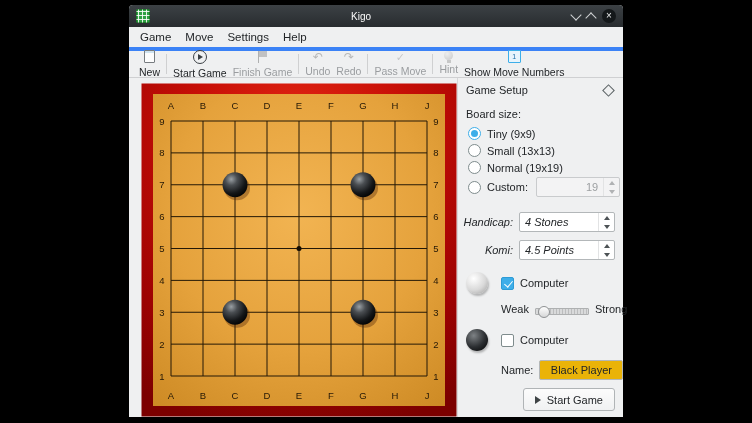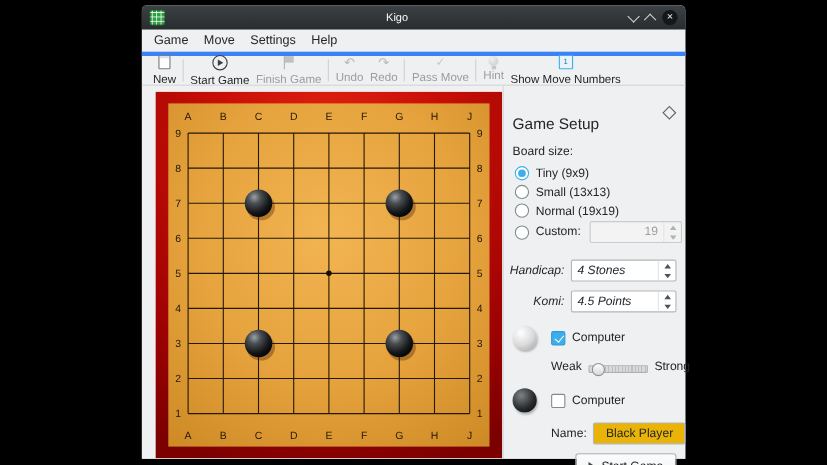--- a/index.html
+++ b/index.html
@@ -52,21 +52,21 @@
               font-size:7px;color:#1d6ea8;display:flex;align-items:center;justify-content:center;}
   
   .content{flex:1;display:flex;min-height:0;}
   .board-area{flex:1;background:#eff0f1;padding:5px 0 5px 12px;}
   .board-area svg{display:block;}
   svg text{font-family:"Liberation Sans",sans-serif;font-size:9.5px;fill:#241806;text-anchor:middle;}
   
   .panel{width:166px;flex:none;background:#eff0f1;border-left:1px solid #d6d7d8;display:flex;
          flex-direction:column;padding:6px 8px 8px 8px;box-sizing:border-box;font-size:11px;color:#232629;}
   .panel-header{display:flex;align-items:center;justify-content:space-between;margin-bottom:8px;}
-  .panel-title{font-size:14px;margin-top:20px;}
+  .panel-title{font-size:11px;}
   .diamond{width:7px;height:7px;border:1.2px solid #596063;transform:rotate(45deg);margin-right:2px;}
   .group-label{margin:4px 0 5px 0;}
   .radio-row{display:flex;align-items:center;gap:6px;margin:2px 0 2px 2px;height:18px;}
   .radio{width:13px;height:13px;box-sizing:border-box;border:1px solid #7f8c8d;border-radius:50%;
          background:#fff;position:relative;flex:none;}
   .radio.checked{border-color:#3daee9;}
   .radio.checked::after{content:'';position:absolute;inset:2px;border-radius:50%;background:#3daee9;}
   .spin{display:flex;align-items:stretch;height:20px;box-sizing:border-box;background:#fff;
         border:1px solid #b3b7b9;border-radius:2px;}
   .spin .val{flex:1;display:flex;align-items:center;padding:0 5px;overflow:hidden;white-space:nowrap;}

